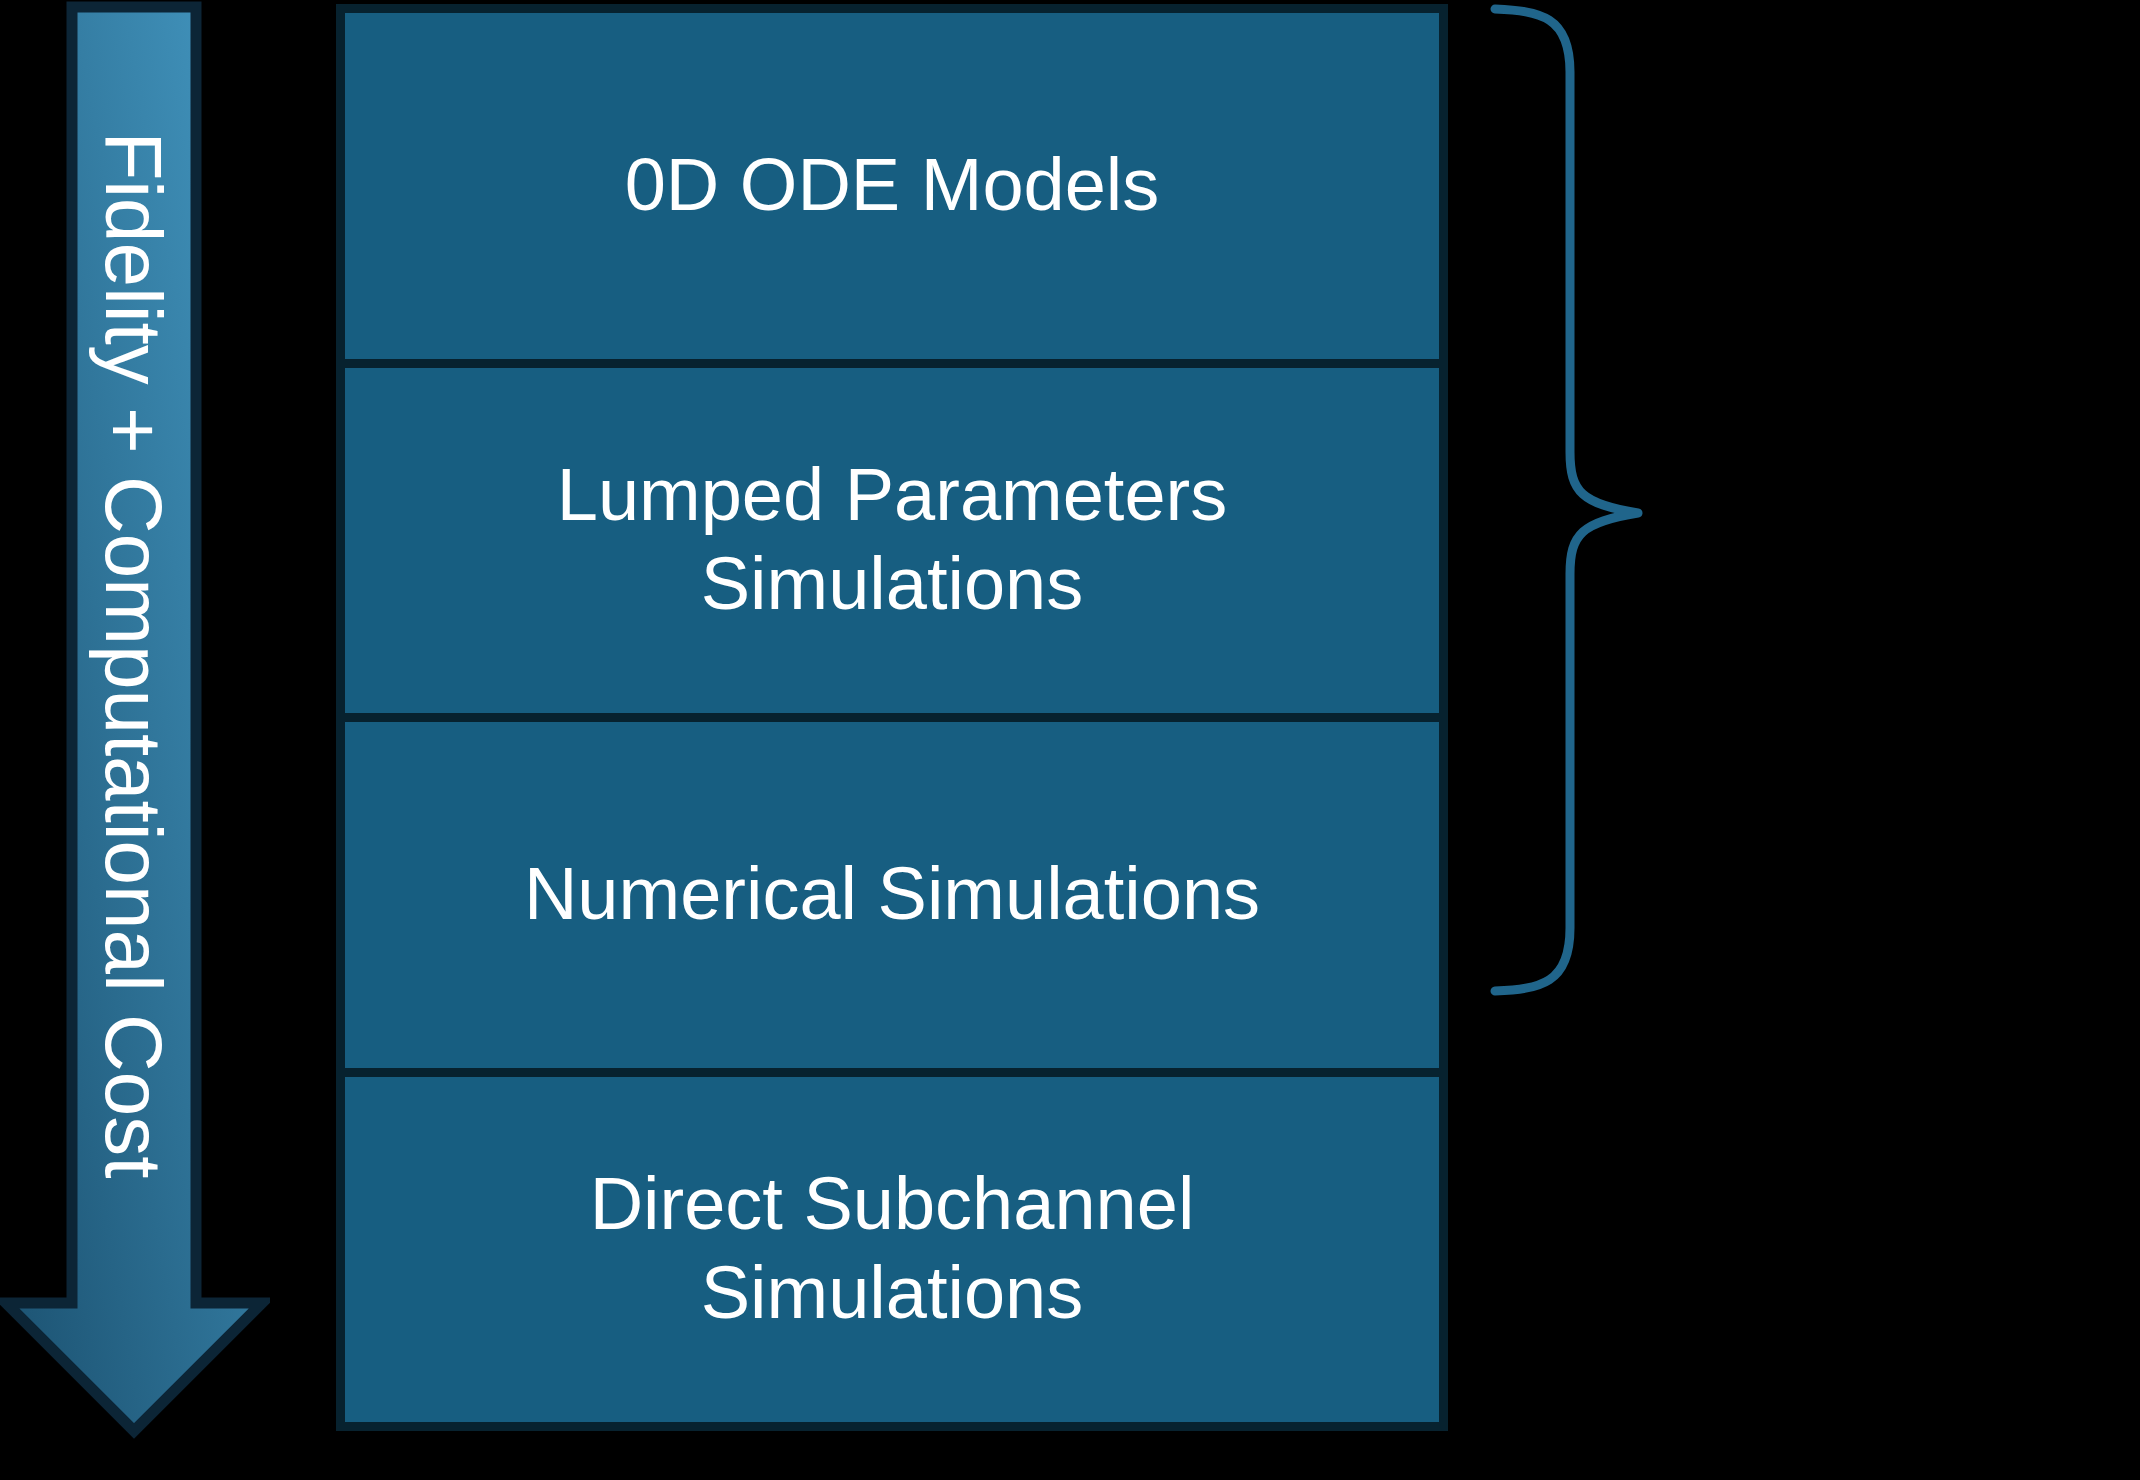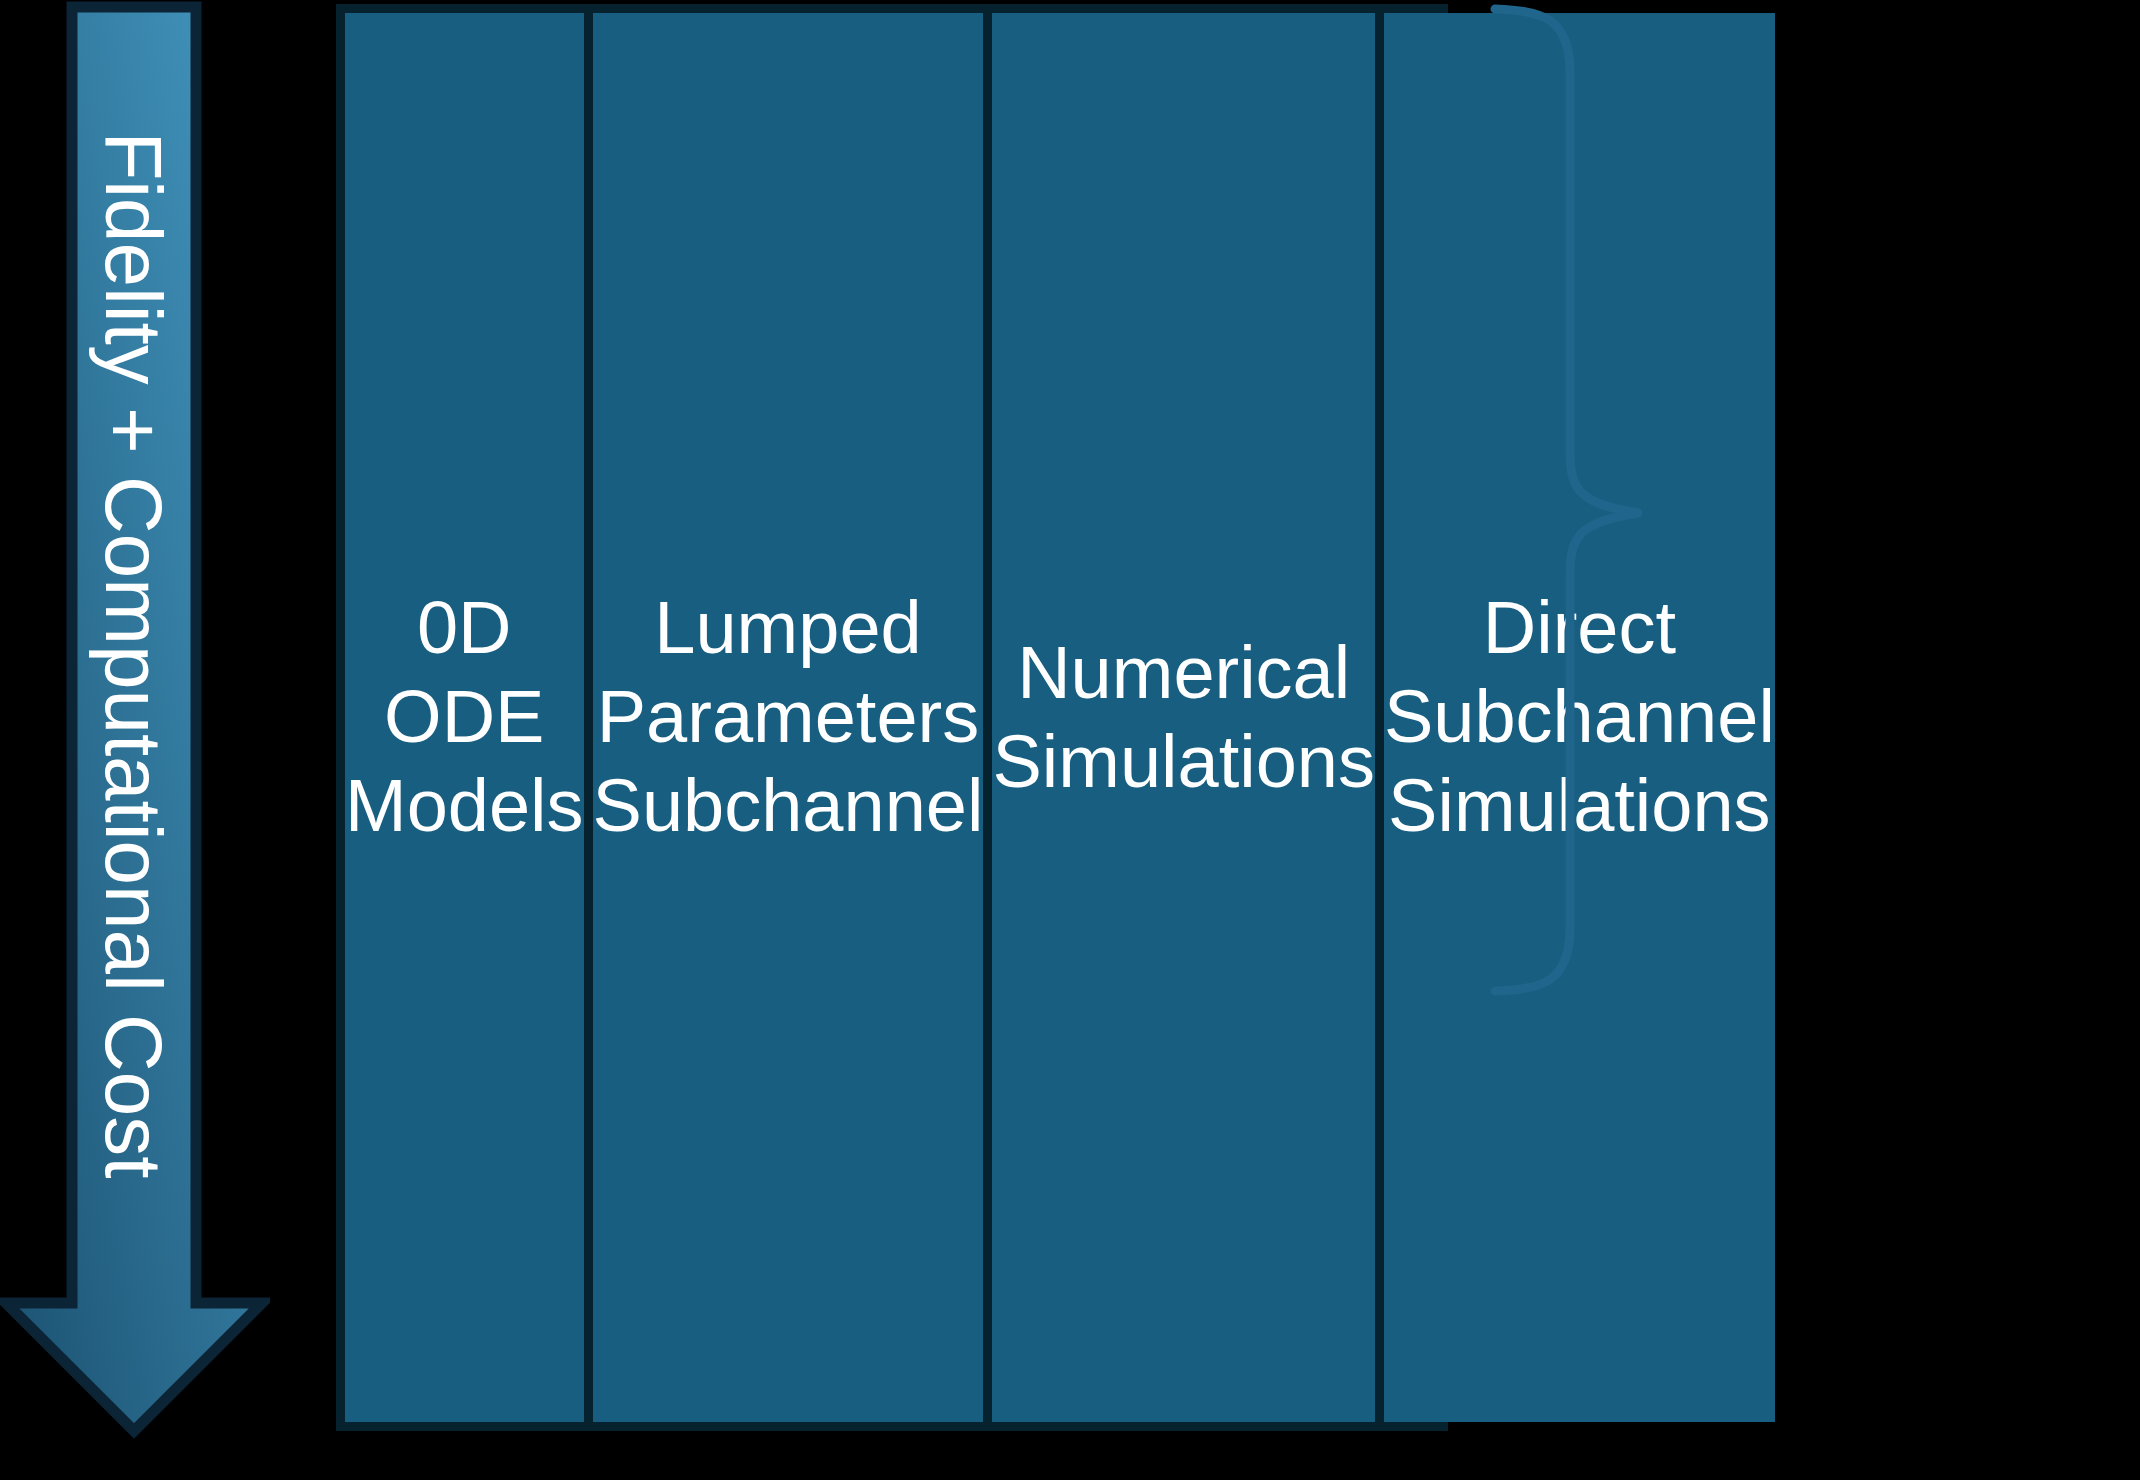--- a/index.html
+++ b/index.html
@@ -33,21 +33,21 @@
   
   #stack {
     position: absolute;
     left: 336px;
     top: 4px;
     width: 1112px;
     height: 1427px;
     box-sizing: border-box;
     background: var(--box-border, #07222F);
     display: flex;
-    flex-direction: row;
+    flex-direction: column;
     padding: 9px;
     gap: 9px;
     justify-content: space-between;
   }
   .box {
     flex: 1;
     background: var(--box-fill, #175E81);
     display: flex;
     align-items: center;
     justify-content: center;
@@ -84,21 +84,21 @@
     <polygon points="72,7 196,7 196,1303 262,1303 134,1431 6,1303 72,1303" fill="url(#arrowGrad)" stroke-width="11" stroke-linejoin="miter" stroke="#0C2536"></polygon>
     <text transform="translate(106,655) rotate(90)" text-anchor="middle">Fidelity + Computational Cost</text>
   </svg>
 
   <div id="stack">
     <div class="box">
       <span class="box-label">0D ODE Models</span>
     </div>
     <div class="box">
       <span class="box-label">Lumped Parameters
-Subchannel</span>
+Simulations</span>
     </div>
     <div class="box">
       <span class="box-label">Numerical Simulations</span>
     </div>
     <div class="box">
       <span class="box-label">Direct Subchannel
 Simulations</span>
     </div>
   </div>
 

